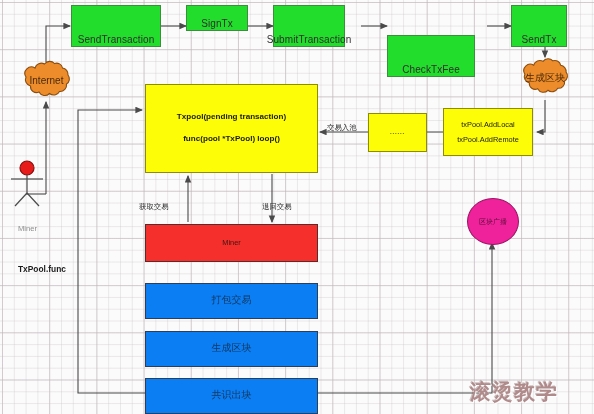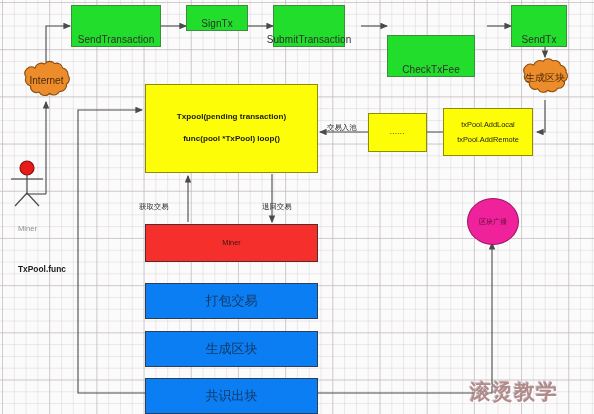--- a/index.html
+++ b/index.html
@@ -65,21 +65,22 @@
     background: #f52f2c;
     border-color: #5a2b2b;
     color: #3d1512;
     font-size: 7.4px;
   }
 
   .box-blue {
     background: #0b7ef4;
     border-color: #2b3f5a;
     color: #123a63;
-    font-size: 13px;
+    font-size: 10px;
+    font-family: Liberation Mono, monospace;
   }
 
   .txpool-line { display: block; }
   .txpool-line.first { margin-bottom: 11px; }
 
   .stack-line { display: block; }
   .stack-line + .stack-line { margin-top: 5px; }
 
   
   .cloud {

